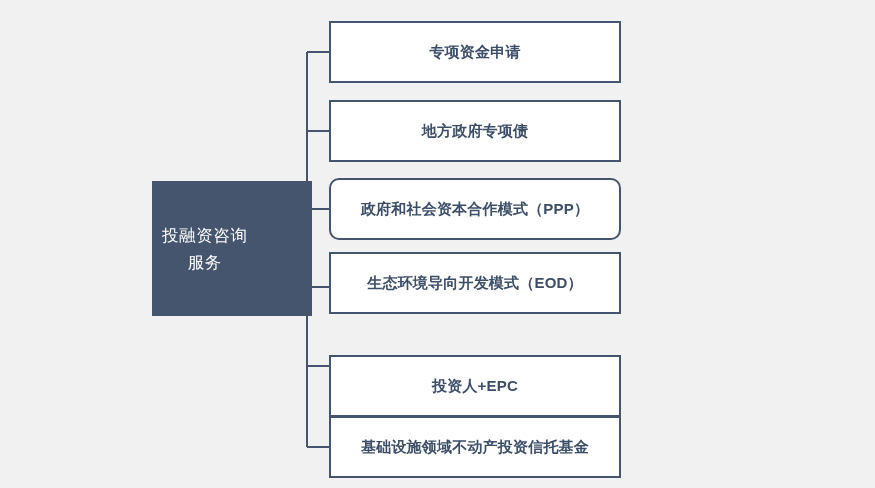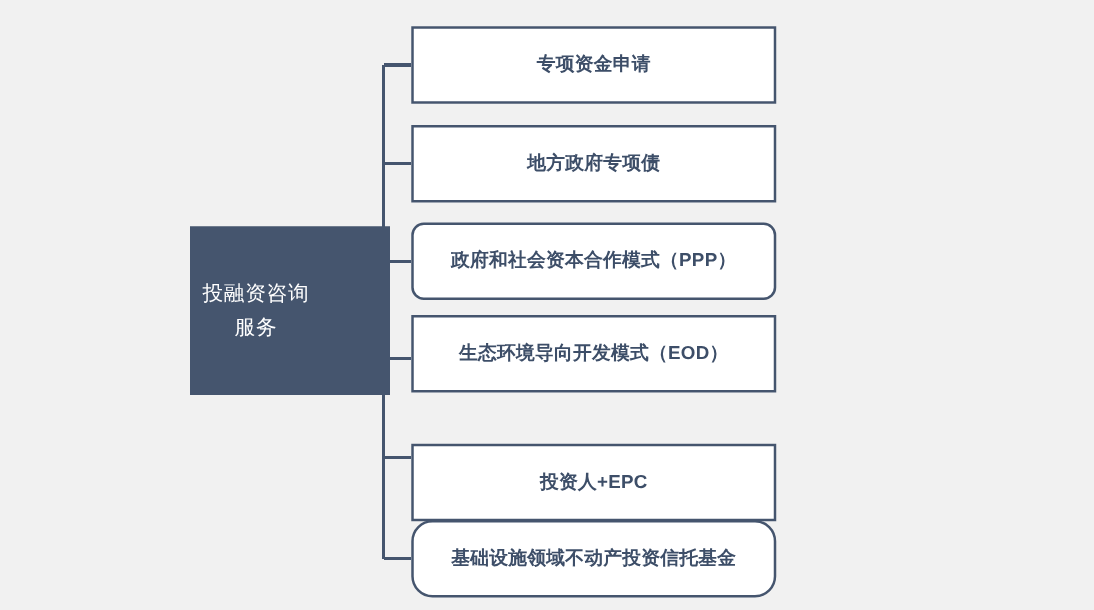--- a/index.html
+++ b/index.html
@@ -76,21 +76,21 @@
     line-height: 1.3;
     letter-spacing: 0.2px;
     white-space: nowrap;
   }
 
   .leaf-box.b0 { top: 21px; }
   .leaf-box.b1 { top: 100px; }
   .leaf-box.b2 { top: 178px; border-radius: 10px; }
   .leaf-box.b3 { top: 252px; }
   .leaf-box.b4 { top: 335px; margin-top: 20px; }
-  .leaf-box.b5 { top: 416px; border-radius: 17px; }
+  .leaf-box.b5 { top: 416px; }
 </style>
 </head>
 <body>
 
 <div id="diagram">
 
   <svg id="connectors" viewBox="0 0 875 488" width="875" height="488" xmlns="http://www.w3.org/2000/svg">
     <g stroke="#45556e" stroke-width="2.5" fill="none" shape-rendering="crispEdges">
 
       <path d="M288,248 L307,248"></path>

